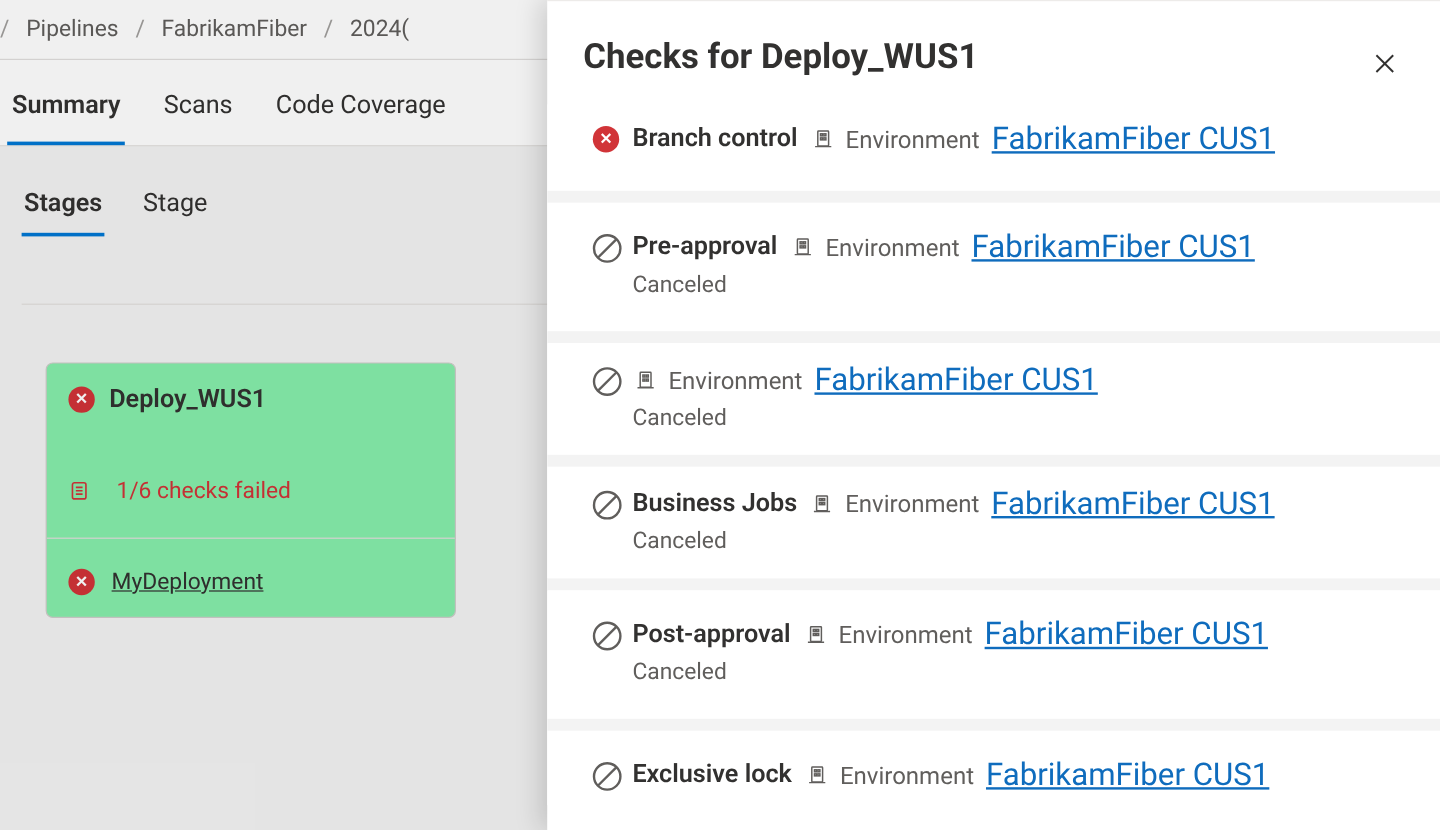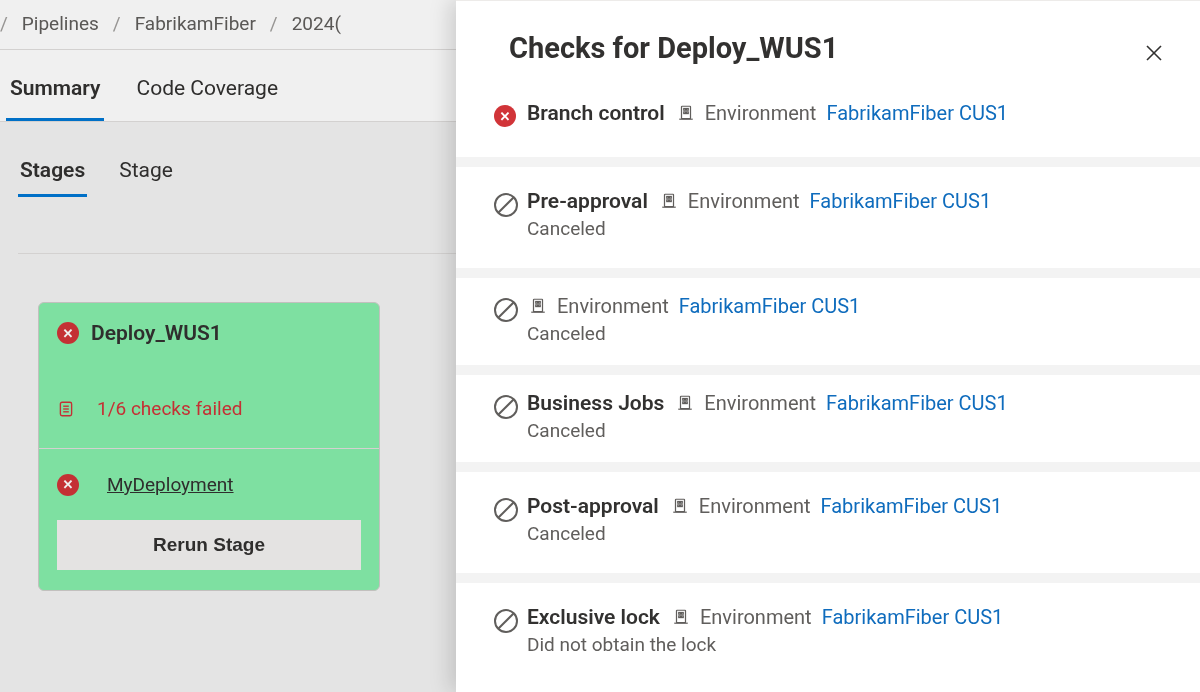--- a/index.html
+++ b/index.html
@@ -109,21 +109,21 @@
       color: #d13438;
       font-size: 19px;
     }
     .stage-checks .check-icon {
       display:inline-flex;
       width:18px; height:18px;
     }
     .stage-sep { border-top: 1px solid #e1dfdd; }
     .stage-deploy {
       padding: 24px 18px 18px 18px;
-      display: flex; gap: 28px; align-items: center;
+      display: flex; gap: 14px; align-items: center;
       font-size: 19px;
     }
     .stage-deploy a { color: #323130; text-decoration: underline; cursor: pointer; }
     .rerun-btn {
       margin: 6px 18px 20px 18px;
       width: calc(100% - 36px);
       padding: 14px 0;
       font-size: 19px;
       font-weight: 600;
       background: #f3f2f1;
@@ -141,21 +141,21 @@
       width: 744px;
       background: #fff;
       box-shadow: -6px 0 20px rgba(0,0,0,0.15);
       border-top: 1px solid #edebe9;
       overflow-y: auto;
     }
     .panel-header {
       display: flex;
       justify-content: space-between;
       align-items: flex-start;
-      padding: 30px 34px 22px 53px;
+      padding: 30px 34px 22px 30px;
     }
     .panel-title { font-size: 29px; font-weight: 700; }
     .close-x {
       cursor: pointer;
       width: 24px; height: 24px;
       display: flex; align-items: center; justify-content: center;
       font-size: 22px;
       color: #323130;
       margin-top: 10px;
     }
@@ -188,41 +188,42 @@
       width: 2px; height: 22px;
       background: #605e5c;
       left: 9px; top: -1px;
       transform: rotate(45deg);
     }
     .check-main { flex: 1; }
     .check-title-row { display: flex; align-items: center; flex-wrap: wrap; gap: 10px; }
     .check-name { font-size: 21px; font-weight: 600; color: #323130; }
     .env-icon { display: inline-flex; margin-left: 2px; }
     .env-label { font-size: 20px; color: #605e5c; }
-    .env-link { font-size: 20px; color: #0f6cbd; cursor: pointer; }
+    .env-link { font-size: 26px; color: #0f6cbd; text-decoration: underline; cursor: pointer; }
     .check-status { font-size: 19px; color: #605e5c; margin-top: 4px; }
     .backdrop {
       position:absolute; inset:0; background: rgba(0,0,0,0.06);
     }
   </style>
 </head>
 <body>
 
 <div class="breadcrumb">
   <span class="sep">/</span>
   <span>Pipelines</span>
   <span class="sep">/</span>
   <span>FabrikamFiber</span>
   <span class="sep">/</span>
   <span>2024(</span>
 </div>
 <div class="avatar-top"></div>
 
 <div class="tabs-main">
   <div class="tab active" style="margin-left:-6px">Summary</div>
+  <div class="tab">Scans</div>
   <div class="tab">Code Coverage</div>
 </div>
 
 <div class="content-area">
   <div class="sub-tabs-wrap">
     <div class="sub-tabs">
       <div class="stab active">Stages</div>
       <div class="stab">Stage</div>
     </div>
   </div>
@@ -241,21 +242,20 @@
           <line x1="5.5" y1="10.5" x2="10.5" y2="10.5"></line>
         </svg>
       </span>
       <span>1/6 checks failed</span>
     </div>
     <div class="stage-sep"></div>
     <div class="stage-deploy">
       <span class="icon-fail"></span>
       <a>MyDeployment</a>
     </div>
-    <button class="rerun-btn">Rerun Stage</button>
   </div>
 </div>
 
 <div class="backdrop"></div>
 
 <div class="panel">
   <div class="panel-header">
     <div class="panel-title">Checks for Deploy_WUS1</div>
     <div class="close-x">
       <svg width="20" height="20" viewBox="0 0 20 20" stroke="#323130" stroke-width="1.6">
@@ -390,18 +390,17 @@
                 <rect x="6" y="4" width="1.5" height="1.5"></rect>
                 <rect x="8.5" y="4" width="1.5" height="1.5"></rect>
                 <rect x="6" y="7" width="1.5" height="1.5"></rect>
                 <rect x="8.5" y="7" width="1.5" height="1.5"></rect>
                 <line x1="2" y1="13.5" x2="14" y2="13.5"></line>
               </svg>
           </span>
           <span class="env-label">Environment</span>
           <a class="env-link">FabrikamFiber CUS1</a>
         </div>
-        <div class="check-status">Did not obtain the lock</div>
       </div>
     </div>
 
   </div>
 </div>
 
 </body></html>

